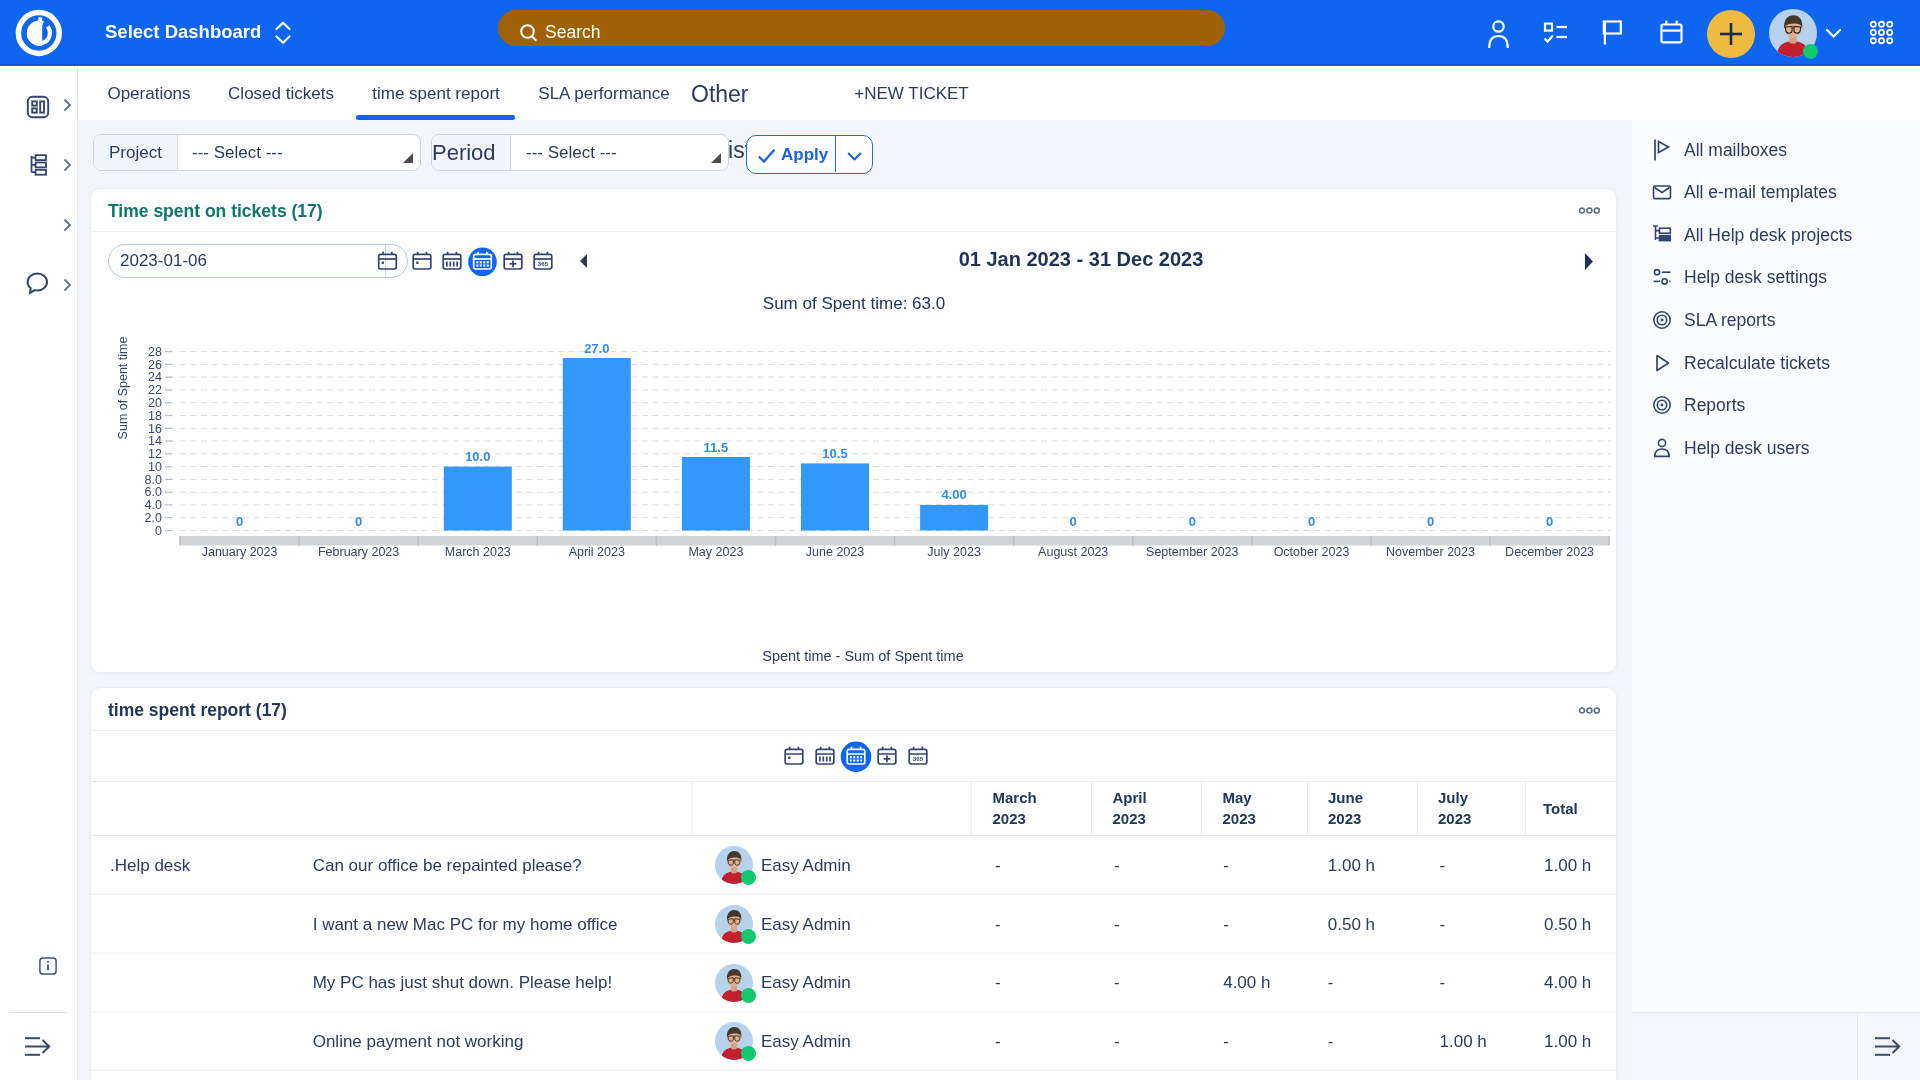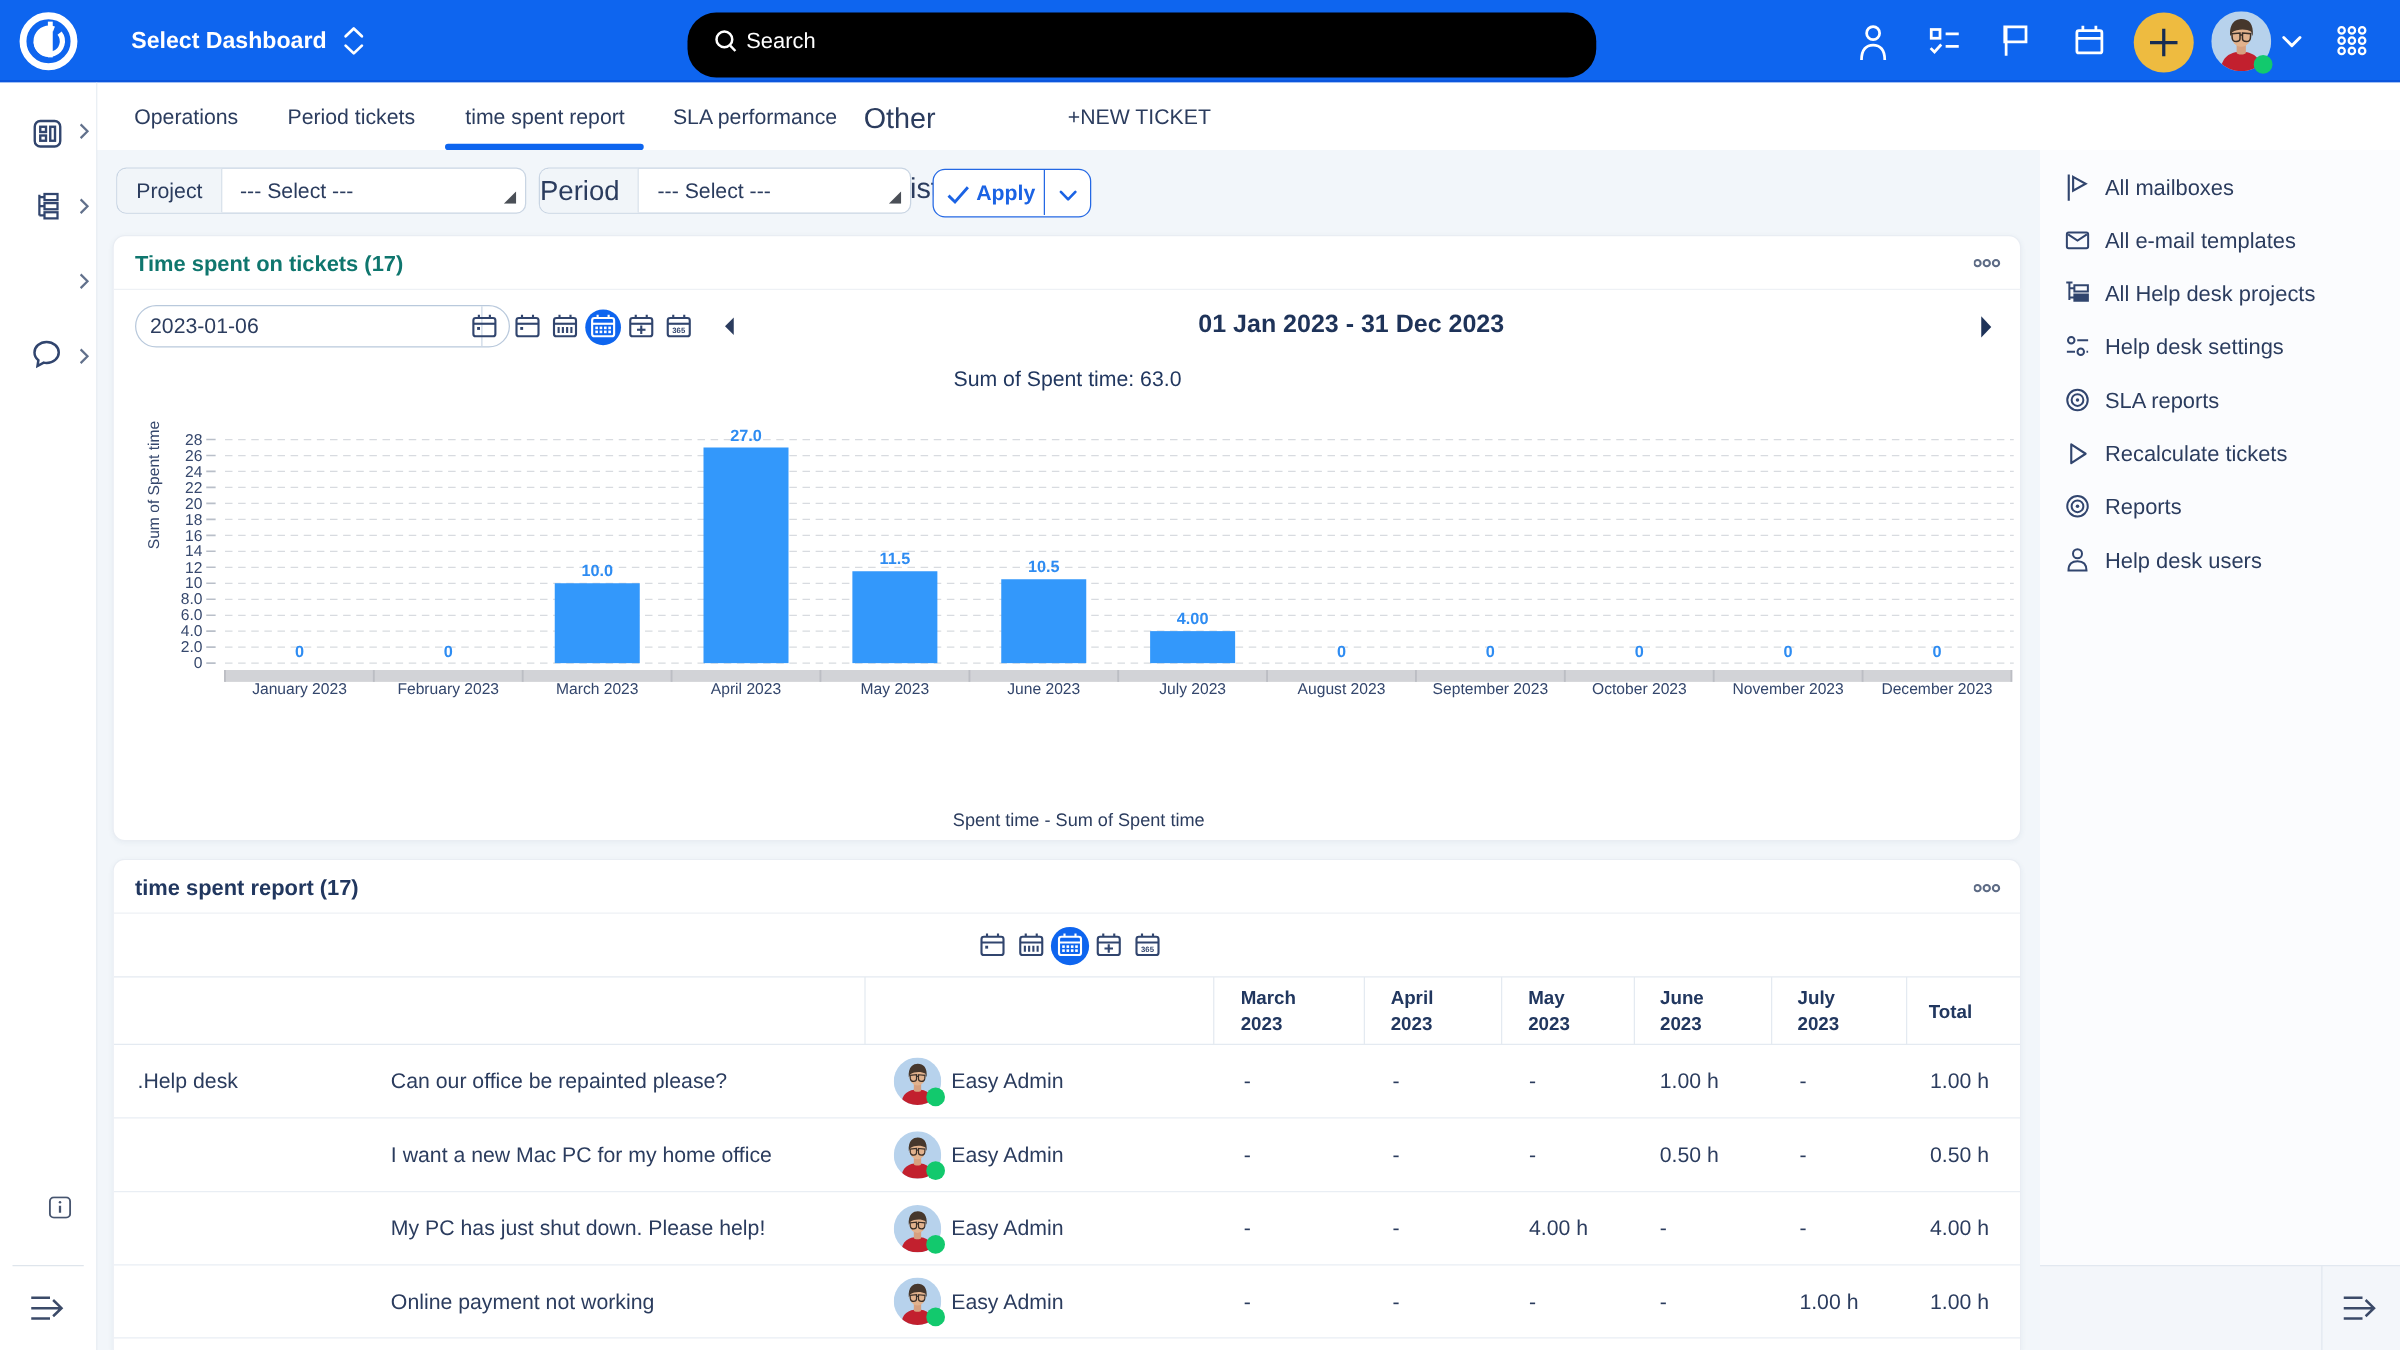--- a/index.html
+++ b/index.html
@@ -14,21 +14,21 @@
     <path d="M24.4 11.4 A12.6 12.6 0 0 0 24.4 36.6 Z" fill="#fff"></path>
     <rect x="23.3" y="8.3" width="3.9" height="28.6" fill="#fff"></rect>
     <path d="M32.67 17.54 A10.5 10.5 0 1 1 13.9 24.4" fill="none" stroke="#fff" stroke-width="4.2"></path>
     <path d="M24.4 13.5 A10.5 10.5 0 0 1 28.2 14.2" fill="none" stroke="#fff" stroke-width="4.2"></path>
   </svg>
   <div class="abs" style="left:105px;top:0;height:66px;line-height:64px;color:#fff;font-size:18.5px;font-weight:700">Select Dashboard</div>
   <svg class="abs" style="left:272px;top:21px" width="22" height="24" viewBox="0 0 22 24" fill="none" stroke="#fff" stroke-width="2.2" stroke-linecap="round" stroke-linejoin="round">
     <path d="M4.5 8 L11 1.8 L17.5 8"></path>
       <path d="M4.5 15.5 L11 21.7 L17.5 15.5"></path>
   </svg>
-  <div class="abs" style="left:550px;top:10px;width:727px;height:52px;border-radius:23px;background:#000000">
+  <div class="abs" style="left:498px;top:10px;width:727px;height:36px;border-radius:23px;background:#a16207">
     <svg class="abs" style="left:19px;top:11px" width="24" height="24" viewBox="0 0 24 24" fill="none" stroke="#fff" stroke-width="2">
       <circle cx="10.5" cy="10.5" r="6.3"></circle>
         <line x1="15.2" y1="15.5" x2="19.3" y2="19.8"></line>
     </svg>
     <div class="abs" style="left:47px;top:0;height:46px;line-height:45px;color:#fff;font-size:17.5px">Search</div>
   </div>
   <svg class="abs" style="left:1487px;top:15px" width="23" height="36" viewBox="0 0 23 36" fill="none" stroke="#fff" stroke-width="2.2">
     <circle cx="11.5" cy="11.5" r="5.2"></circle>
       <path d="M2.2 33 C2.2 24.5 6.3 21 11.5 21 C16.7 21 20.8 24.5 20.8 33"></path>
   </svg>
@@ -125,21 +125,21 @@
   </svg>
   <div class="abs" style="left:10px;top:946px;width:57px;height:1px;background:#dfe5ec"></div>
   <svg class="abs" style="left:24px;top:970px" width="28" height="21" viewBox="0 0 28 21" fill="none" stroke="#3b4a68" stroke-width="2">
     <line x1="1" y1="2.2" x2="16" y2="2.2"></line>
     <path d="M1 10.5 L25 10.5 M18.5 4 L25.2 10.5 L18.5 17"></path>
     <line x1="1" y1="18.8" x2="16" y2="18.8"></line>
   </svg>
 </div>
 <div class="abs" style="left:78px;top:66px;width:1842px;height:54px;background:#fff">
 <div class="abs" style="left:16px;top:0;width:110px;height:54px;line-height:56px;text-align:center;font-size:17px;font-weight:500;color:#2b3c5e">Operations</div>
-<div class="abs" style="left:136px;top:0;width:134px;height:54px;line-height:56px;text-align:center;font-size:17px;font-weight:500;color:#2b3c5e">Period tickets</div>
+<div class="abs" style="left:136px;top:0;width:134px;height:54px;line-height:56px;text-align:center;font-size:17px;font-weight:500;color:#2b3c5e">Closed tickets</div>
 <div class="abs" style="left:278px;top:0;width:160px;height:54px;line-height:56px;text-align:center;font-size:17px;font-weight:500;color:#2b3c5e">time spent report</div>
 <div class="abs" style="left:446px;top:0;width:160px;height:54px;line-height:56px;text-align:center;font-size:17px;font-weight:500;color:#2b3c5e">SLA performance</div>
 <div class="abs" style="left:613px;top:0;width:145px;height:54px;line-height:56px;font-size:23px;font-weight:500;color:#2b3c5e">Other statistics</div>
 <div class="abs" style="left:766px;top:0;width:135px;height:54px;line-height:56px;text-align:center;font-size:17px;font-weight:500;color:#2b3c5e">+NEW TICKET</div>
 <div class="abs" style="left:278px;top:49px;width:159px;height:5px;border-radius:2.5px;background:#0e65ef"></div>
 </div>
 
 <div class="abs" style="left:93px;top:134px;width:327.5px;height:37px;border:1px solid #c9d5e3;border-radius:8px;background:#fff">
   <div class="abs" style="left:0;top:0;width:84px;height:35px;background:#f1f5f9;border-right:1px solid #c9d5e3;border-radius:7px 0 0 7px;line-height:35px;text-align:center;font-size:17px;color:#2b3c5e">Project</div>
   <div class="abs" style="left:98px;top:0;height:35px;line-height:35px;font-size:17px;color:#2b3c5e">--- Select ---</div>

